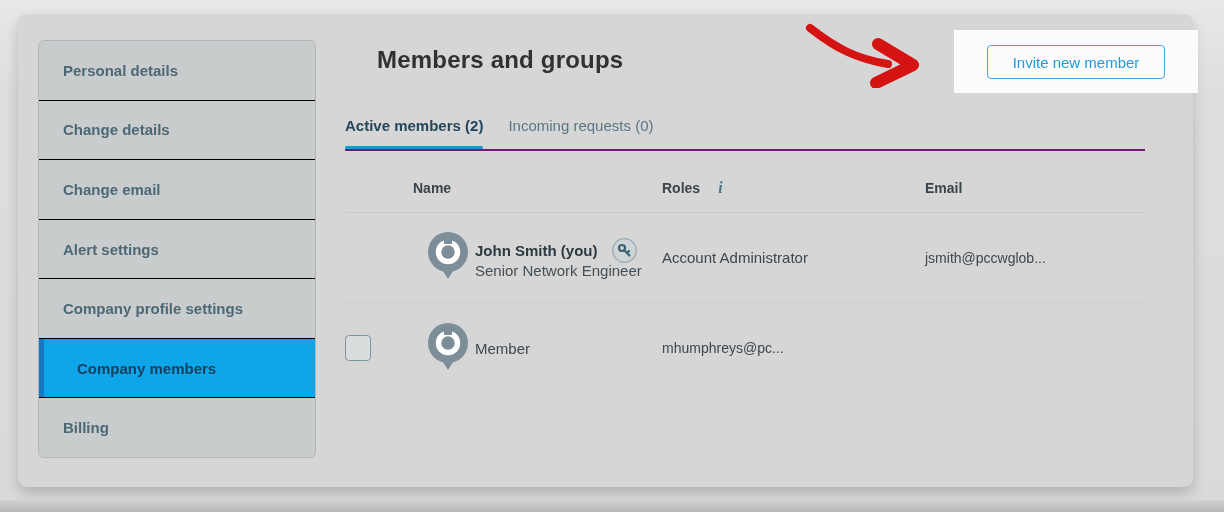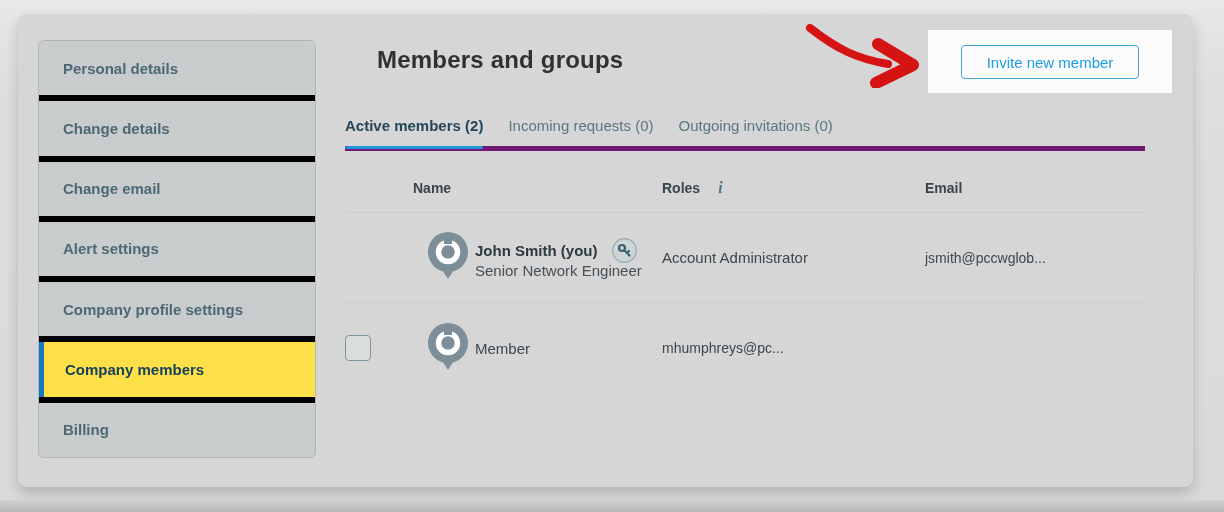--- a/index.html
+++ b/index.html
@@ -19,55 +19,55 @@
     box-shadow: 0 7px 14px rgba(0,0,0,0.18);
   }
   
   .sidebar {
     position: absolute; left: 20px; top: 26px; width: 278px; height: 418px;
     border: 1px solid #b1b7b9; border-radius: 6px; overflow: hidden;
     display: flex; flex-direction: column; background: #c9cccd;
   }
   .side-item {
     flex: 1; display: flex; align-items: center; padding-left: 24px;
-    background: #c9cccd; border-bottom: 6px solid #000000;
+    background: #c9cccd; border-bottom: 1px solid #000000;
     font-size: 15px; font-weight: 600; color: #4c6875; cursor: pointer;
     position: relative;
   }
   .side-item:last-child { border-bottom: none; }
   .side-item.active {
-    background: #fde047; color: #16405c; font-weight: 700;
-    padding-left: 26px;
+    background: #0ea5e9; color: #16405c; font-weight: 700;
+    padding-left: 38px;
   }
   .side-item.active::before {
     content: ""; position: absolute; left: 0; top: 0; bottom: 0; width: 5px;
     background: #1877c2;
   }
   
   .page-title {
     position: absolute; left: 327px; top: 32px;
     font-size: 24px; font-weight: 700; color: #2f3133; letter-spacing: 0.2px; margin-left: 32px;
   }
   .spotlight {
-    position: absolute; left: 910px; top: 16px; width: 244px; height: 63px;
+    position: absolute; left: 936px; top: 16px; width: 244px; height: 63px;
     background: #fcfcfd;
   }
   .invite-btn {
     position: absolute; left: 33px; top: 15px; width: 178px; height: 34px;
     background: transparent; border: 1px solid #46a3da; border-radius: 4px;
     color: #1b9ce4; font-size: 15px; font-weight: 400;
     font-family: "Liberation Sans", sans-serif;
     display: flex; align-items: center; justify-content: center; cursor: pointer;
   }
   .arrow-svg { position: absolute; left: 774px; top: 4px; pointer-events: none; }
   
   .tabs {
     position: absolute; left: 327px; top: 103px; width: 800px; height: 34px;
     display: flex; gap: 25px; align-items: flex-start;
-    border-bottom: 5px solid #701a75;
+    border-bottom: 2px solid #701a75;
   }
   .tab {
     font-size: 15px; color: #5b7682; padding-bottom: 13px; cursor: pointer;
     position: relative; white-space: nowrap;
   }
   .tab.active { color: #25465a; font-weight: 700; }
   .tab.active::after {
     content: ""; position: absolute; left: 0; right: 0; bottom: -2px; height: 3px;
     background: #2095d6; border-radius: 2px;
   }
@@ -125,21 +125,20 @@
   </div>
 
   <svg class="arrow-svg" width="140" height="70" viewBox="0 0 140 70">
     <path d="M18,10 C45,31 65,41 96,46" fill="none" stroke="#d61313" stroke-width="8" stroke-linecap="round"></path>
     <path d="M86,26 L121,47 L84,65" fill="none" stroke="#d61313" stroke-width="12" stroke-linecap="round" stroke-linejoin="round"></path>
   </svg>
 
   <div class="tabs">
     <div class="tab active">Active members (2)</div>
     <div class="tab">Incoming requests (0)</div>
-    <div class="tab">Outgoing invitations (0)</div>
   </div>
 
   <div class="thead">
     <div></div>
     <div class="th">Name</div>
     <div class="th th-roles">
       <span>Roles</span>
       <span class="info-i">i</span>
     </div>
     <div class="th">Email</div>

